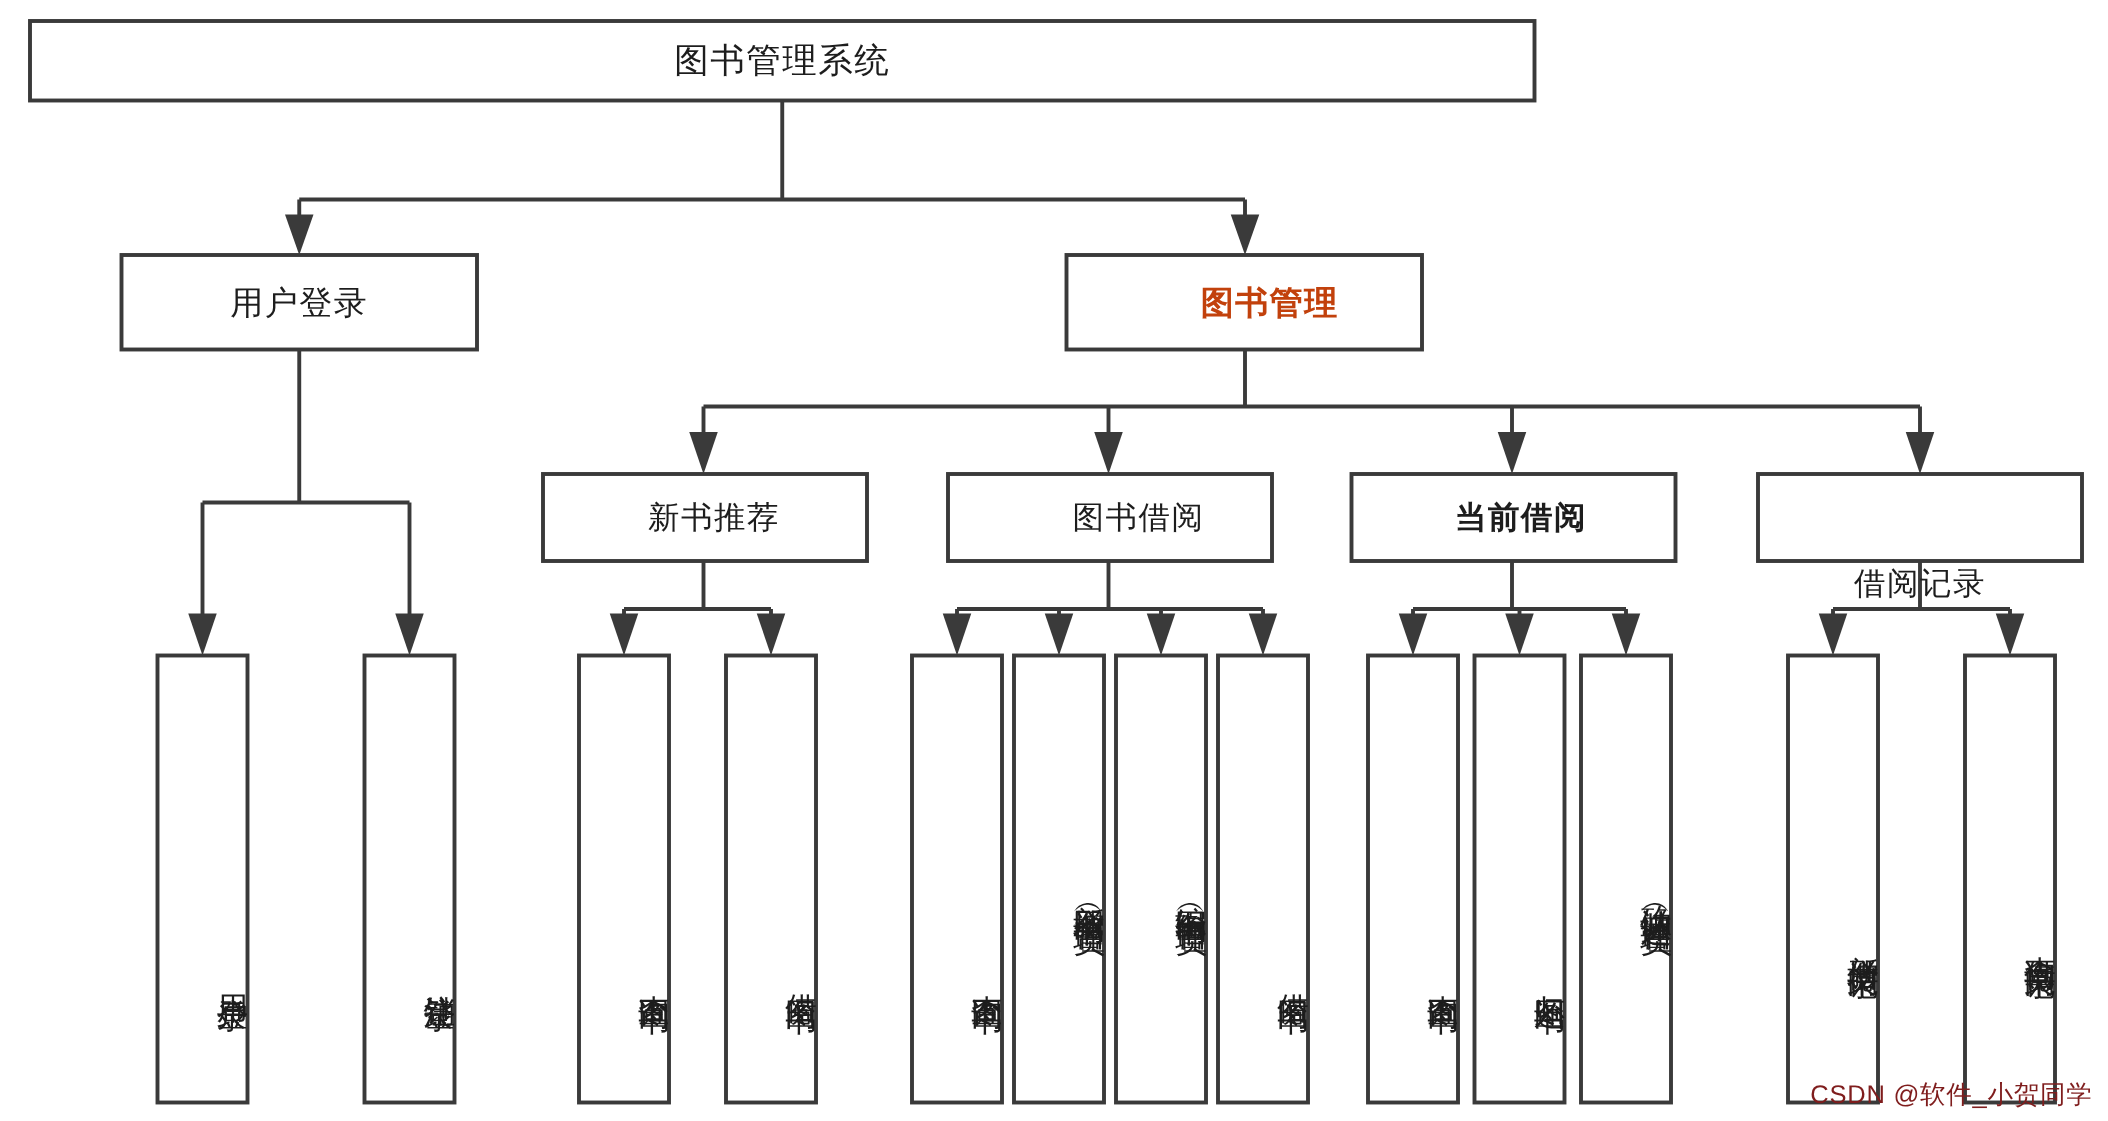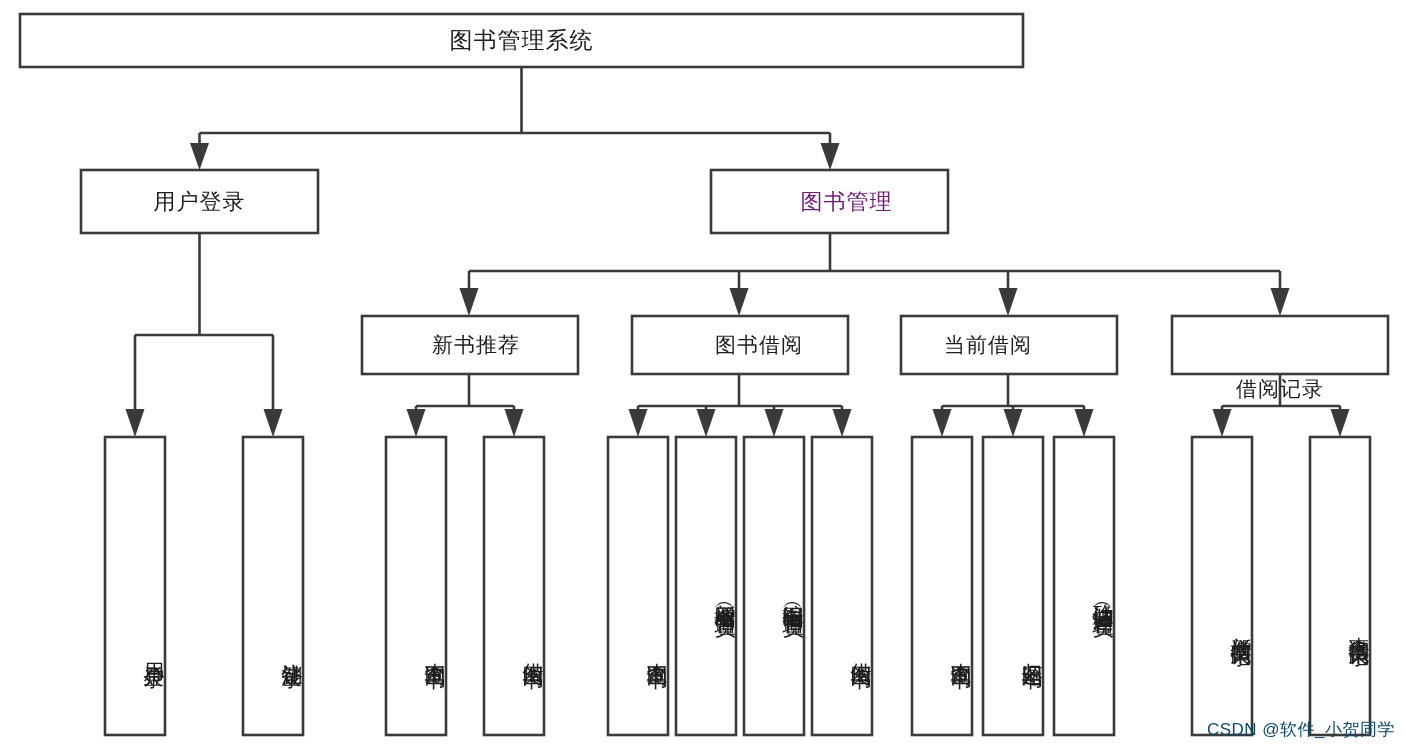--- a/index.html
+++ b/index.html
@@ -54,21 +54,21 @@
     line-height: 1;
     color: #1d1d1d;
     white-space: nowrap;
     pointer-events: none;
   }
   .watermark {
     position: absolute;
     right: 10px;
     bottom: 6px;
     font-size: 17px;
-    color: #0c4a6e;
+    color: #7f1d1d;
     font-family: "Liberation Sans", "DejaVu Sans", sans-serif;
     letter-spacing: 0.5px;
     white-space: nowrap;
   }
 </style>
 </head>
 <body>
 
 <div id="diagram-root">
 
@@ -167,25 +167,25 @@
     <rect class="node-box" x="912" y="437" width="60" height="298"></rect>
     <rect class="node-box" x="983" y="437" width="60" height="298"></rect>
     <rect class="node-box" x="1054" y="437" width="60" height="298"></rect>
     <rect class="node-box" x="1192" y="437" width="60" height="298"></rect>
     <rect class="node-box" x="1310" y="437" width="60" height="298"></rect>
   </svg>
 
   <div style="position:absolute;left:20px;top:14px;width:1003px;height:53px;display:flex;align-items:center;justify-content:center;font-size:23px;color:#1d1d1d;letter-spacing:1px;">图书管理系统</div>
 
   <div style="position:absolute;left:81px;top:170px;width:237px;height:63px;display:flex;align-items:center;justify-content:center;font-size:22px;color:#1d1d1d;letter-spacing:1px;">用户登录</div>
-  <div style="position:absolute;left:711px;top:170px;width:271px;height:63px;display:flex;align-items:center;justify-content:center;font-size:22px;color:#701a75;letter-spacing:1px;">图书管理</div>
+  <div style="position:absolute;left:711px;top:170px;width:271px;height:63px;display:flex;align-items:center;justify-content:center;font-size:22px;color:#c2410c;letter-spacing:1px;font-weight:bold;">图书管理</div>
 
   <div style="position:absolute;left:362px;top:316px;width:228px;height:58px;display:flex;align-items:center;justify-content:center;font-size:21px;color:#1d1d1d;letter-spacing:1px;">新书推荐</div>
   <div style="position:absolute;left:632px;top:316px;width:254px;height:58px;display:flex;align-items:center;justify-content:center;font-size:21px;color:#1d1d1d;letter-spacing:1px;">图书借阅</div>
-  <div style="position:absolute;left:880px;top:316px;width:216px;height:58px;display:flex;align-items:center;justify-content:center;font-size:21px;color:#1d1d1d;letter-spacing:1px;">当前借阅</div>
+  <div style="position:absolute;left:906px;top:316px;width:216px;height:58px;display:flex;align-items:center;justify-content:center;font-size:21px;color:#1d1d1d;letter-spacing:1px;font-weight:bold;">当前借阅</div>
   <div style="position:absolute;left:1172px;top:316px;width:216px;height:58px;display:flex;align-items:center;justify-content:center;font-size:21px;color:#1d1d1d;letter-spacing:1px;margin-top:44px;">借阅记录</div>
 
   <div class="vtext-wrap" style="left:105px;top:437px;width:60px;height:298px;padding-top:64px;">用户登录</div>
   <div class="vtext-wrap" style="left:243px;top:437px;width:60px;height:298px;padding-top:64px;">注销登录</div>
   <div class="vtext-wrap" style="left:386px;top:437px;width:60px;height:298px;padding-top:64px;">查询图书</div>
   <div class="vtext-wrap" style="left:484px;top:437px;width:60px;height:298px;padding-top:64px;">借阅图书</div>
   <div class="vtext-wrap" style="left:608px;top:437px;width:60px;height:298px;padding-top:64px;">查询图书</div>
   <div class="vtext-wrap" style="left:676px;top:437px;width:60px;height:298px;padding-top:10px;">新增图书（管理员）</div>
   <div class="vtext-wrap" style="left:744px;top:437px;width:60px;height:298px;padding-top:10px;">编辑图书（管理员）</div>
   <div class="vtext-wrap" style="left:812px;top:437px;width:60px;height:298px;padding-top:64px;">借阅图书</div>

